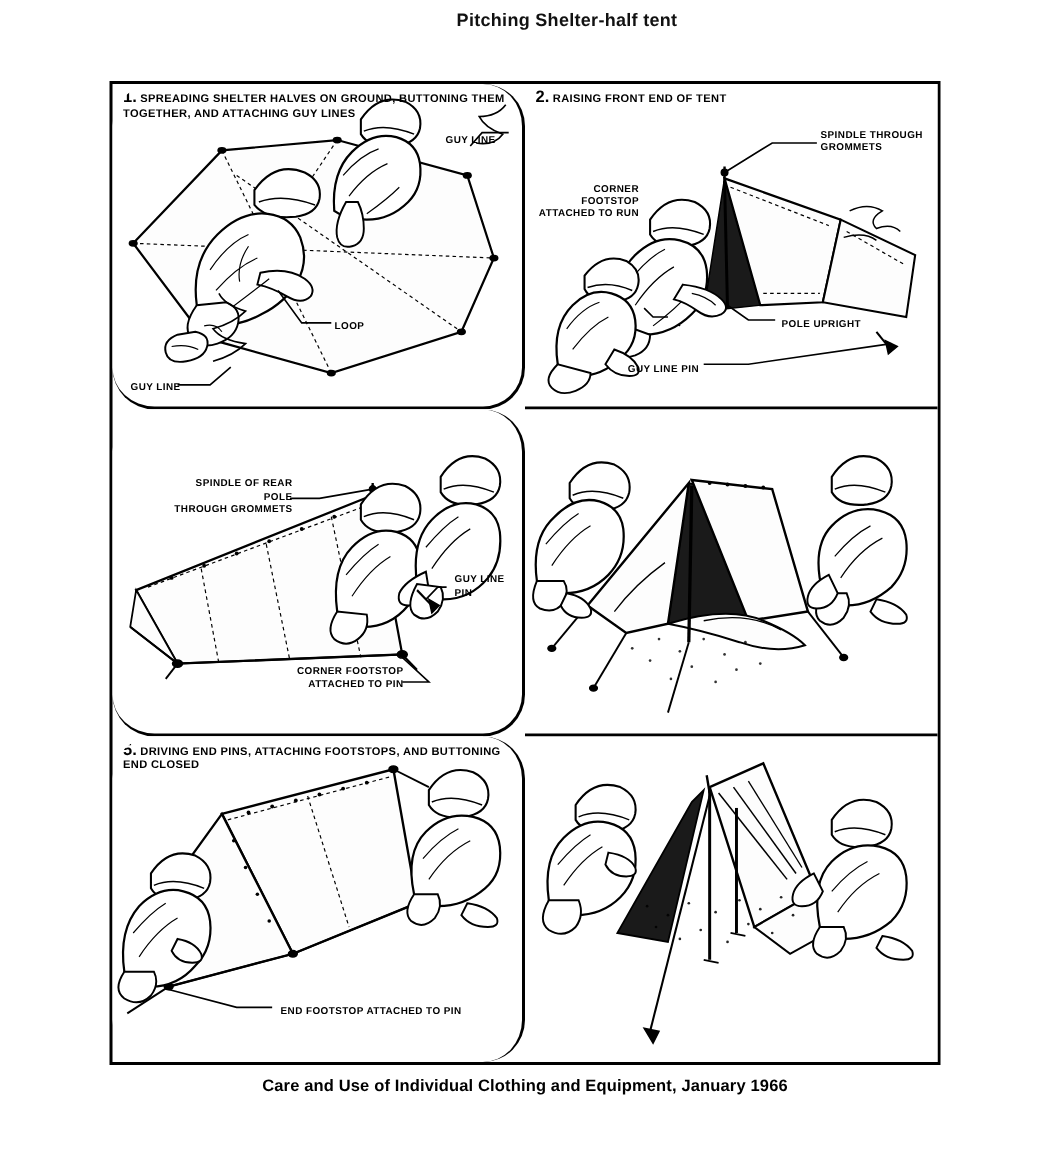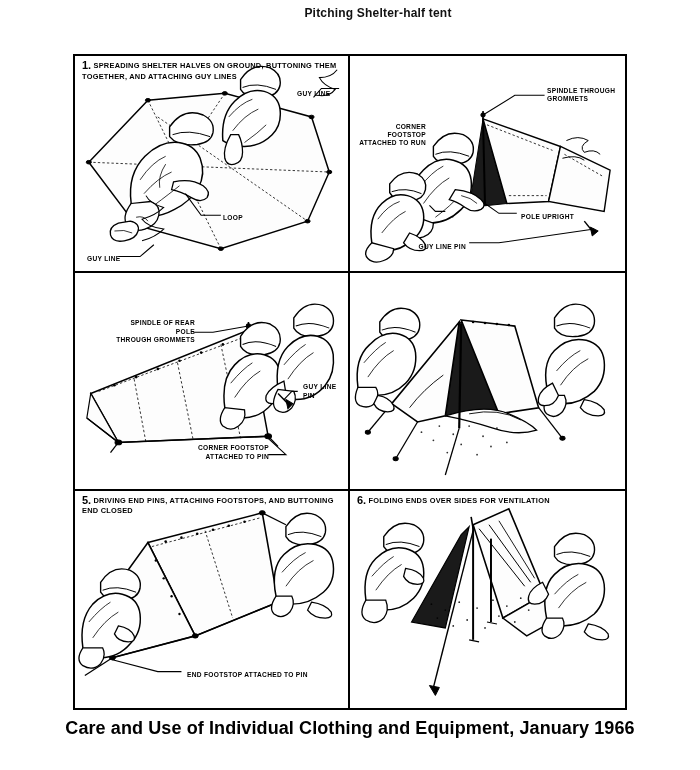--- a/index.html
+++ b/index.html
@@ -35,21 +35,21 @@
     display:grid;
     grid-template-columns:1fr 1fr;
     grid-template-rows:1fr 1fr 1fr;
   }
   .panel{
     position:relative;
     box-sizing:border-box;
     overflow:hidden;
     background:#fff;
   }
-  .panel.b-right{border-right:2.5px solid #000;}
+  .panel.b-right{border-right:2.5px solid #000;border-radius:28px;}
   .panel.b-bottom{border-bottom:2.5px solid #000;}
 
   .caption{
     position:absolute;
     left:7px;top:5px;
     right:5px;
     font-size:7.4px;
     font-weight:bold;
     letter-spacing:.25px;
     line-height:9.6px;
@@ -74,21 +74,21 @@
     text-transform:uppercase;
     white-space:pre-line;
     z-index:6;
   }
   .lbl.r{text-align:right;}
 
   .footer-caption{
     position:absolute;
     left:0;top:718px;width:700px;
     text-align:center;
-    font-size:18px;font-weight:bold;
+    font-size:11px;font-weight:bold;
     letter-spacing:.1px;
   }
 
   svg{display:block;}
   .ln{fill:none;stroke:#000;}
   .fillblack{fill:#000;stroke:#000;}
   .fillwhite{fill:#fff;stroke:#000;}
   .lead{fill:none;stroke:#000;stroke-width:1.1;}
   .dash{fill:none;stroke:#000;stroke-width:.8;stroke-dasharray:2.4 2.2;}
   .dots{fill:#000;stroke:none;}
@@ -173,20 +173,24 @@
           <path class="lead" d="M148,162 L128,162 L112,140"></path>
           <path class="lead" d="M44,204 L66,204 L80,192"></path>
         </svg>
 
         <div class="lbl" style="left:222px;top:34px;">GUY LINE</div>
         <div class="lbl" style="left:148px;top:158px;">LOOP</div>
         <div class="lbl" style="left:12px;top:199px;">GUY LINE</div>
       </div>
 
       <div class="panel b-bottom">
+        <div class="caption">
+          <span class="num">2.</span>
+          <span class="txt">RAISING FRONT END OF TENT</span>
+        </div>
 
         <svg class="art" viewBox="0 0 277 219" preserveAspectRatio="none">
 
           <g>
 
             <path class="shade" stroke-width="1" d="M134,64 L158,150 L120,154 Z"></path>
 
             <path class="cloth" stroke-width="1.5" d="M134,64 L212,92 L200,148 L158,150 Z"></path>
 
             <path class="cloth" stroke-width="1.4" d="M212,92 L262,116 L256,158 L200,148 Z"></path>
@@ -478,24 +482,20 @@
             <path class="fillwhite" stroke-width="1.3" d="M240,112 q14,2 20,10 q2,6 -6,6 q-12,0 -18,-8 Z"></path>
           </g>
 
           <path class="lead" d="M38,170 L84,182 L108,182"></path>
         </svg>
 
         <div class="lbl" style="left:112px;top:180px;">END FOOTSTOP ATTACHED TO PIN</div>
       </div>
 
       <div class="panel">
-        <div class="caption">
-          <span class="num">6.</span>
-          <span class="txt">FOLDING ENDS OVER SIDES FOR VENTILATION</span>
-        </div>
 
         <svg class="art" viewBox="0 0 277 219" preserveAspectRatio="none">
 
           <g>
 
             <path class="shade" stroke-width="1.2" d="M120,36 L96,138 L62,132 L112,44 Z"></path>
 
             <path class="cloth" stroke-width="1.6" d="M124,34 L160,18 L196,104 L154,128 Z"></path>
 
             <path class="cloth" stroke-width="1.4" d="M154,128 L196,104 L214,126 L178,146 Z"></path>

